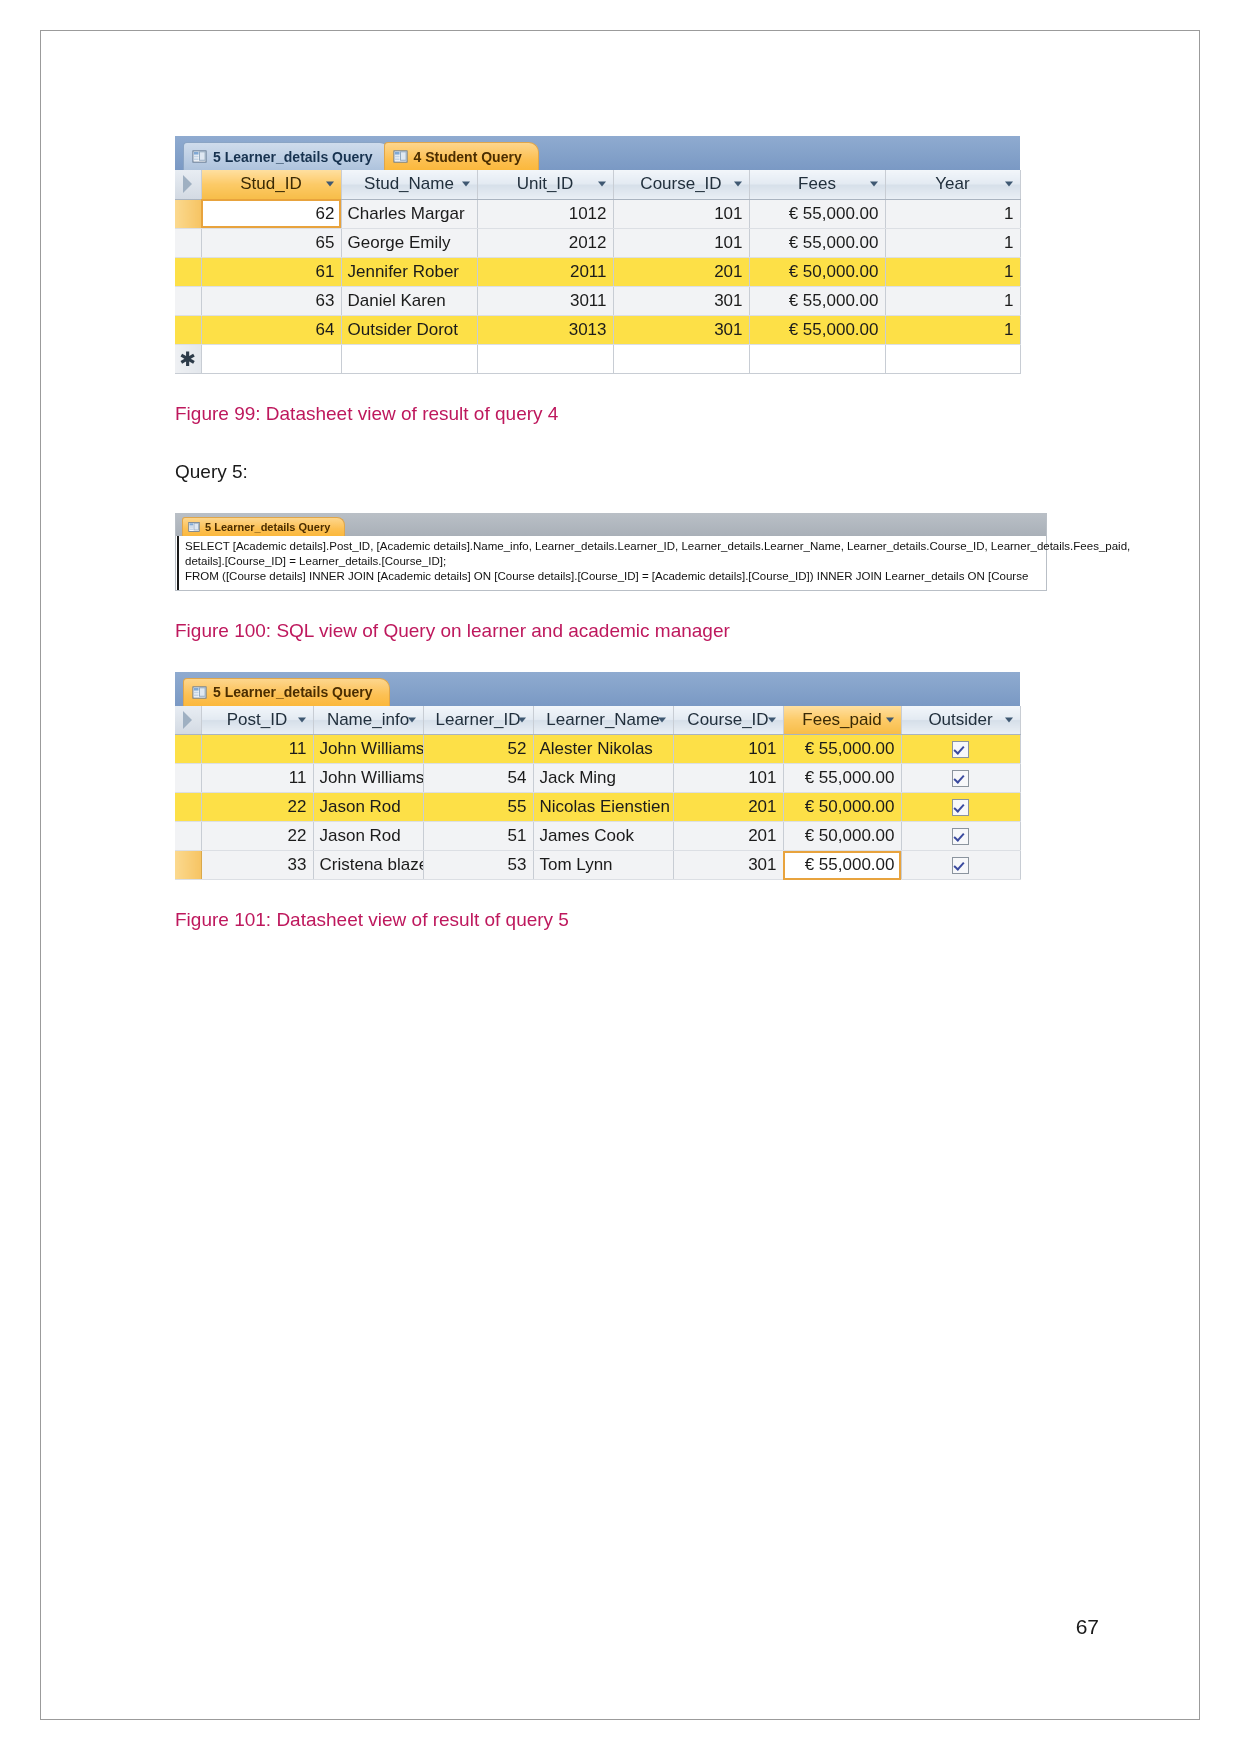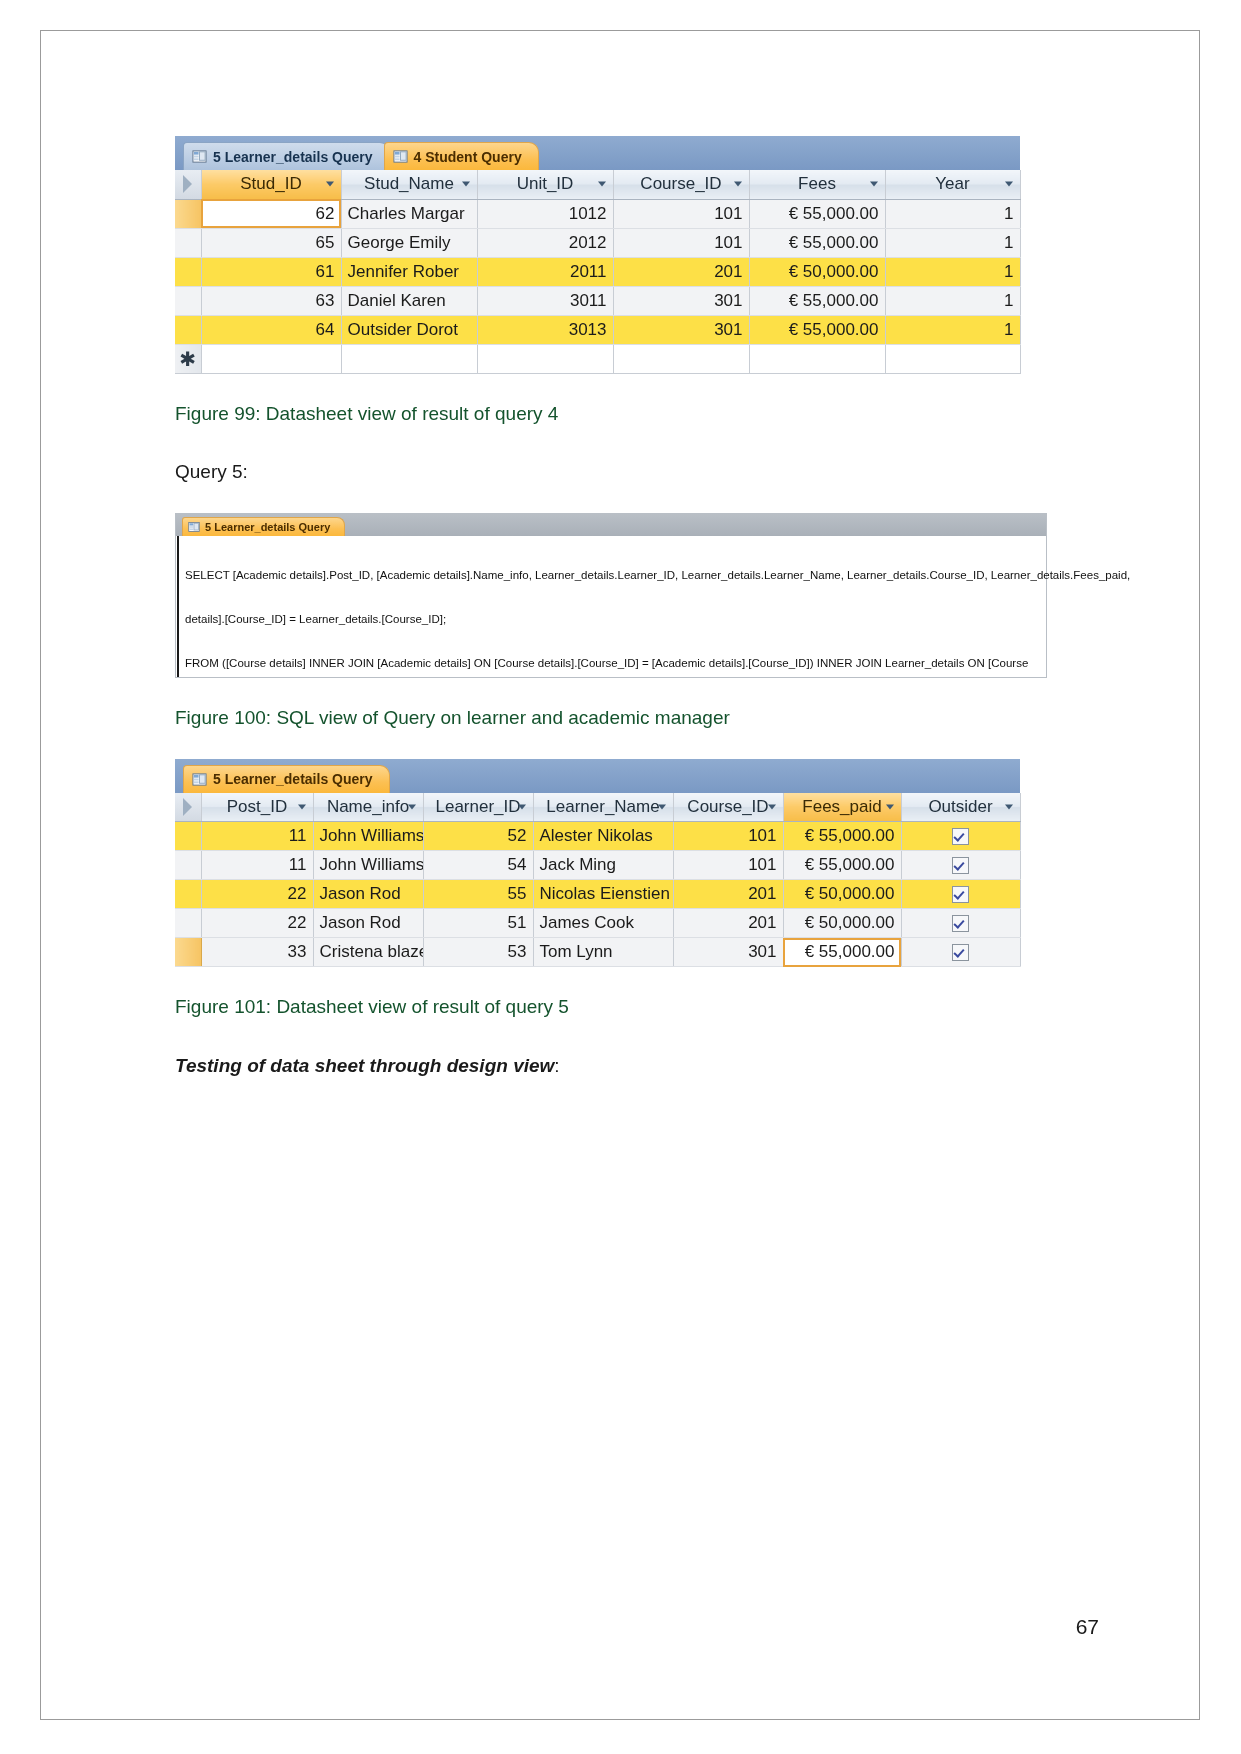--- a/index.html
+++ b/index.html
@@ -30,21 +30,21 @@
   .content {
     position: absolute;
     left: 134px;
     top: 105px;
     width: 890px;
   }
 
   
   .caption {
     font-size: 19px;
-    color: #14532d;
+    color: #be185d;
     line-height: 1.5;
     margin: 26px 0 0 0;
   }
   .body-text {
     font-size: 19px;
     color: #1a1a1a;
     line-height: 1.5;
     margin: 30px 0 0 0;
   }
   .body-text.emphasis {
@@ -246,21 +246,20 @@
     padding: 3px 4px 6px 6px;
     border-left: 2px solid #1a1a1a;
     margin-left: 1px;
   }
   .sql-line {
     font-family: "Liberation Sans", sans-serif;
     font-size: 11.5px;
     color: #111;
     line-height: 1.32;
     white-space: nowrap;
-    margin-top: 29px;
   }
 
   
   .page-number {
     position: absolute;
     right: 100px;
     bottom: 80px;
     font-size: 21px;
     color: #1a1a1a;
     margin-left: 10px;
@@ -504,19 +503,18 @@
             <td class="num">301</td>
             <td class="num focused">€ 55,000.00</td>
             <td class="ctr"><span class="chk"></span></td>
           </tr>
         </tbody>
       </table>
     </div>
 
     <p class="caption">Figure 101: Datasheet view of result of query 5</p>
 
-    <p class="body-text emphasis"><span>Testing of data sheet through design view</span><span class="normal">:</span></p>
 
   </div>
 
   <div class="page-number">67</div>
 
 </div>
 
 </body></html>

